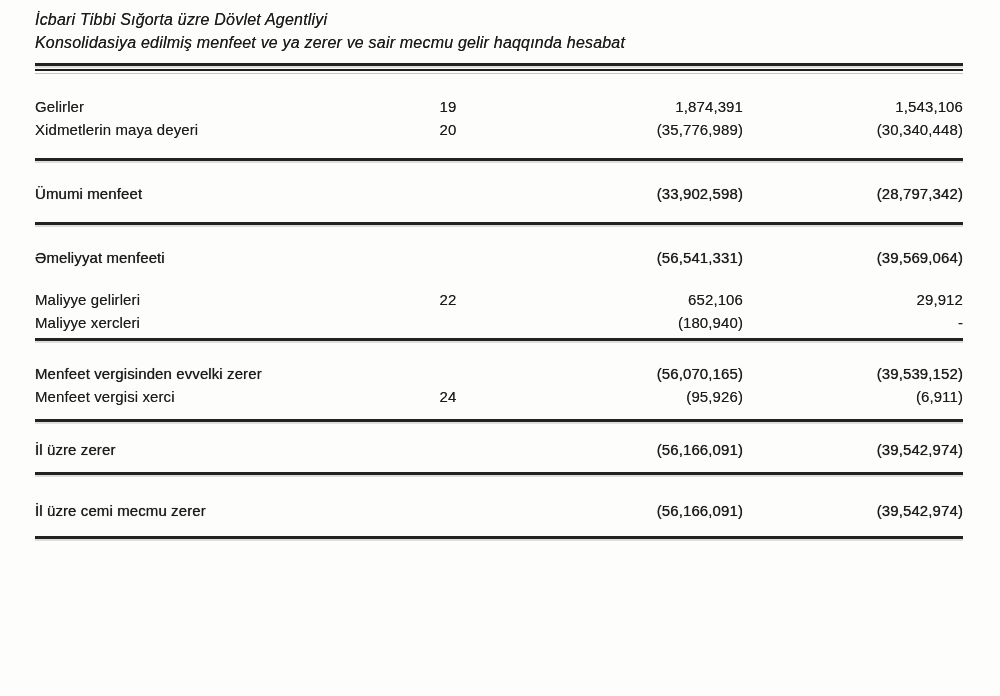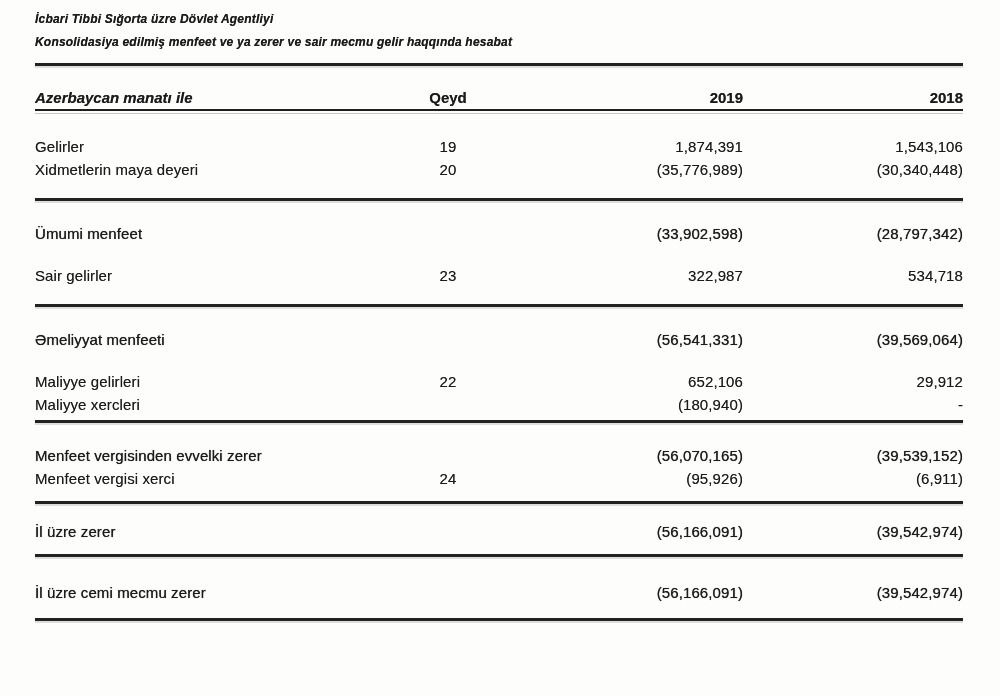--- a/index.html
+++ b/index.html
@@ -9,21 +9,21 @@
     margin:0 auto;
     background:#fdfdfc;
     overflow:hidden;
     font-family:"Liberation Sans", sans-serif;
     color:#1b1b1b;
     box-sizing:border-box;
     padding:8px 37px 0 35px;
   }
   .title-block{line-height:23px;}
   .t-line{
-    font-size:12px;font-weight:700;font-style:italic;
+    font-size:16px;font-weight:400;font-style:italic;
     letter-spacing:.2px;
     text-shadow:0 0 .6px rgba(0,0,0,.75);
     white-space:nowrap;
   }
   .rule{
     height:3px;background:#222;
     box-shadow:0 2px 0 rgba(0,0,0,.12);
   }
   .title-rule{margin-top:9px;}
   .grid-row{
@@ -69,26 +69,20 @@
 
 <div class="page">
 
   <div class="title-block">
     <div class="t-line">İcbari Tibbi Sığorta üzre Dövlet Agentliyi</div>
     <div class="t-line">Konsolidasiya edilmiş menfeet ve ya zerer ve sair mecmu gelir haqqında hesabat</div>
   </div>
 
   <div class="rule title-rule"></div>
 
-  <div class="grid-row header-row">
-    <span class="c-label hdr-label">Azerbaycan manatı ile</span>
-    <span class="c-note">Qeyd</span>
-    <span class="c-num">2019</span>
-    <span class="c-num">2018</span>
-  </div>
   <div class="header-rule"></div>
   <div class="header-rule-echo"></div>
 
   <div id="table-body">
       <div class="section sec-0">
         <div class="row">
           <span class="c-label">Gelirler</span>
           <span class="c-note">19</span>
           <span class="c-num">1,874,391</span>
           <span class="c-num">1,543,106</span>
@@ -100,26 +94,20 @@
           <span class="c-num">(30,340,448)</span>
         </div>
       </div>
       <div class="rule"></div>
       <div class="section sec-1">
         <div class="row bold">
           <span class="c-label">Ümumi menfeet</span>
           <span class="c-note"></span>
           <span class="c-num">(33,902,598)</span>
           <span class="c-num">(28,797,342)</span>
-        </div>
-        <div class="row gap">
-          <span class="c-label">Sair gelirler</span>
-          <span class="c-note">23</span>
-          <span class="c-num">322,987</span>
-          <span class="c-num">534,718</span>
         </div>
       </div>
       <div class="rule"></div>
       <div class="section sec-2">
         <div class="row bold">
           <span class="c-label">Əmeliyyat menfeeti</span>
           <span class="c-note"></span>
           <span class="c-num">(56,541,331)</span>
           <span class="c-num">(39,569,064)</span>
         </div>

